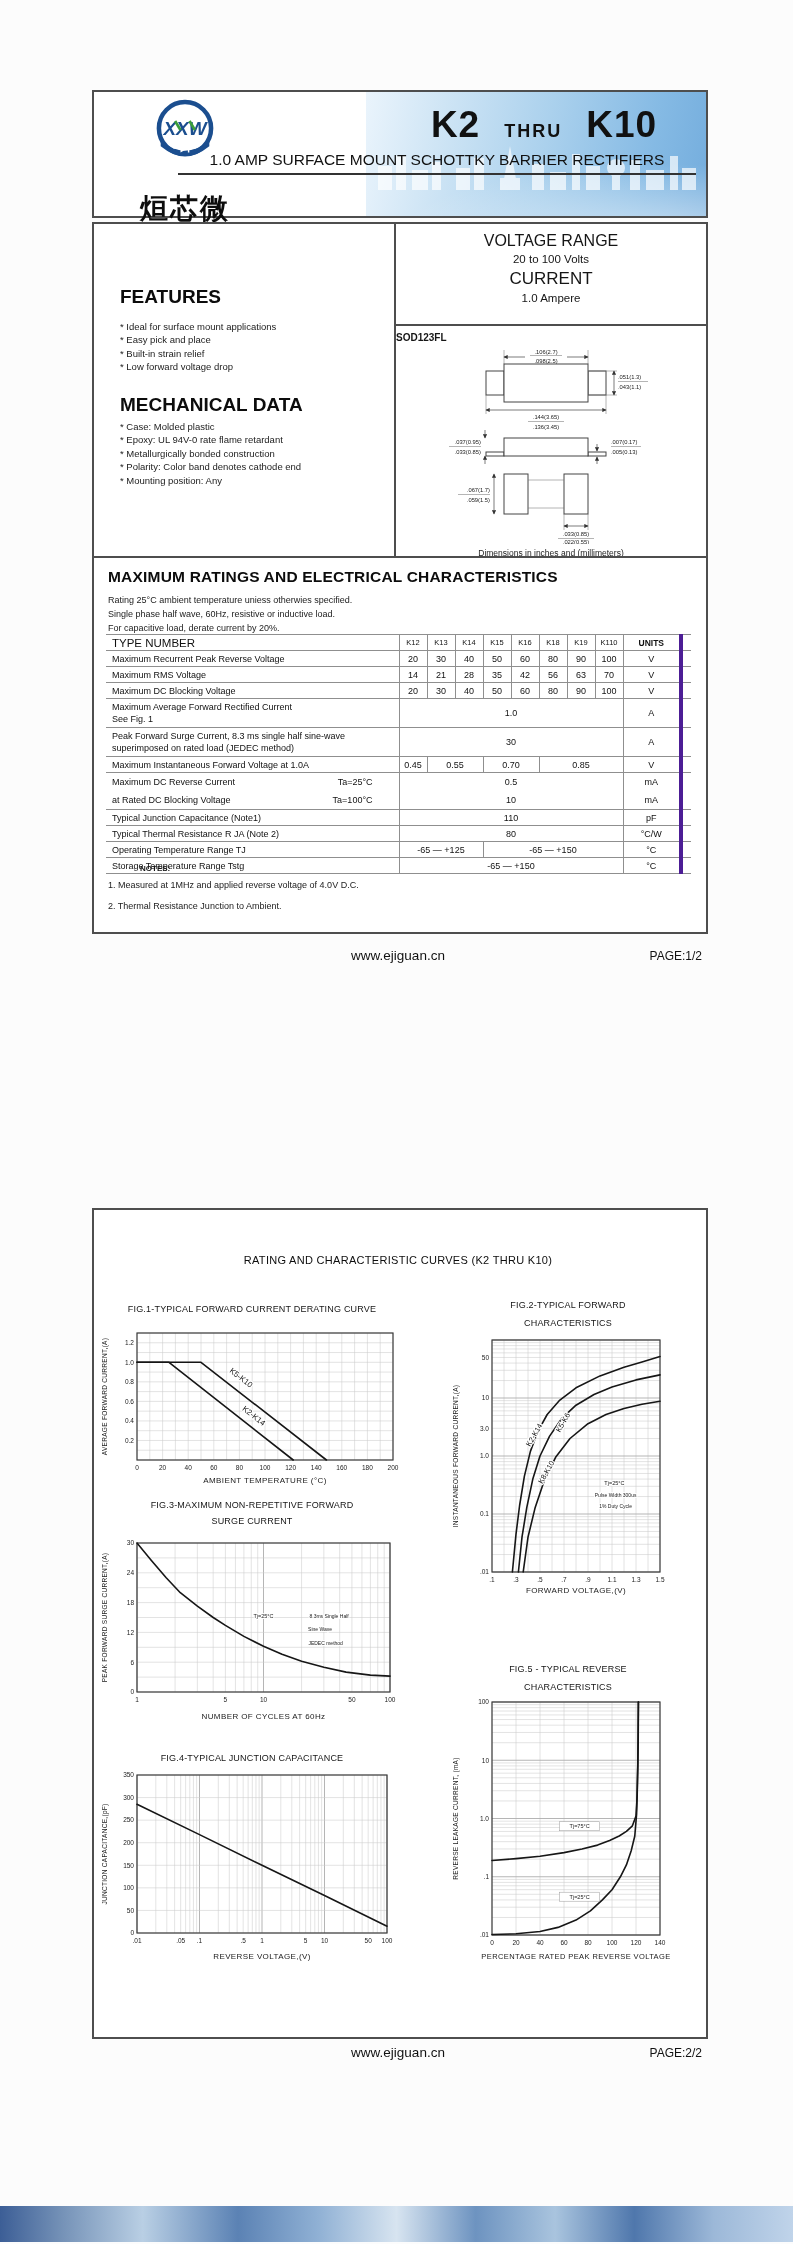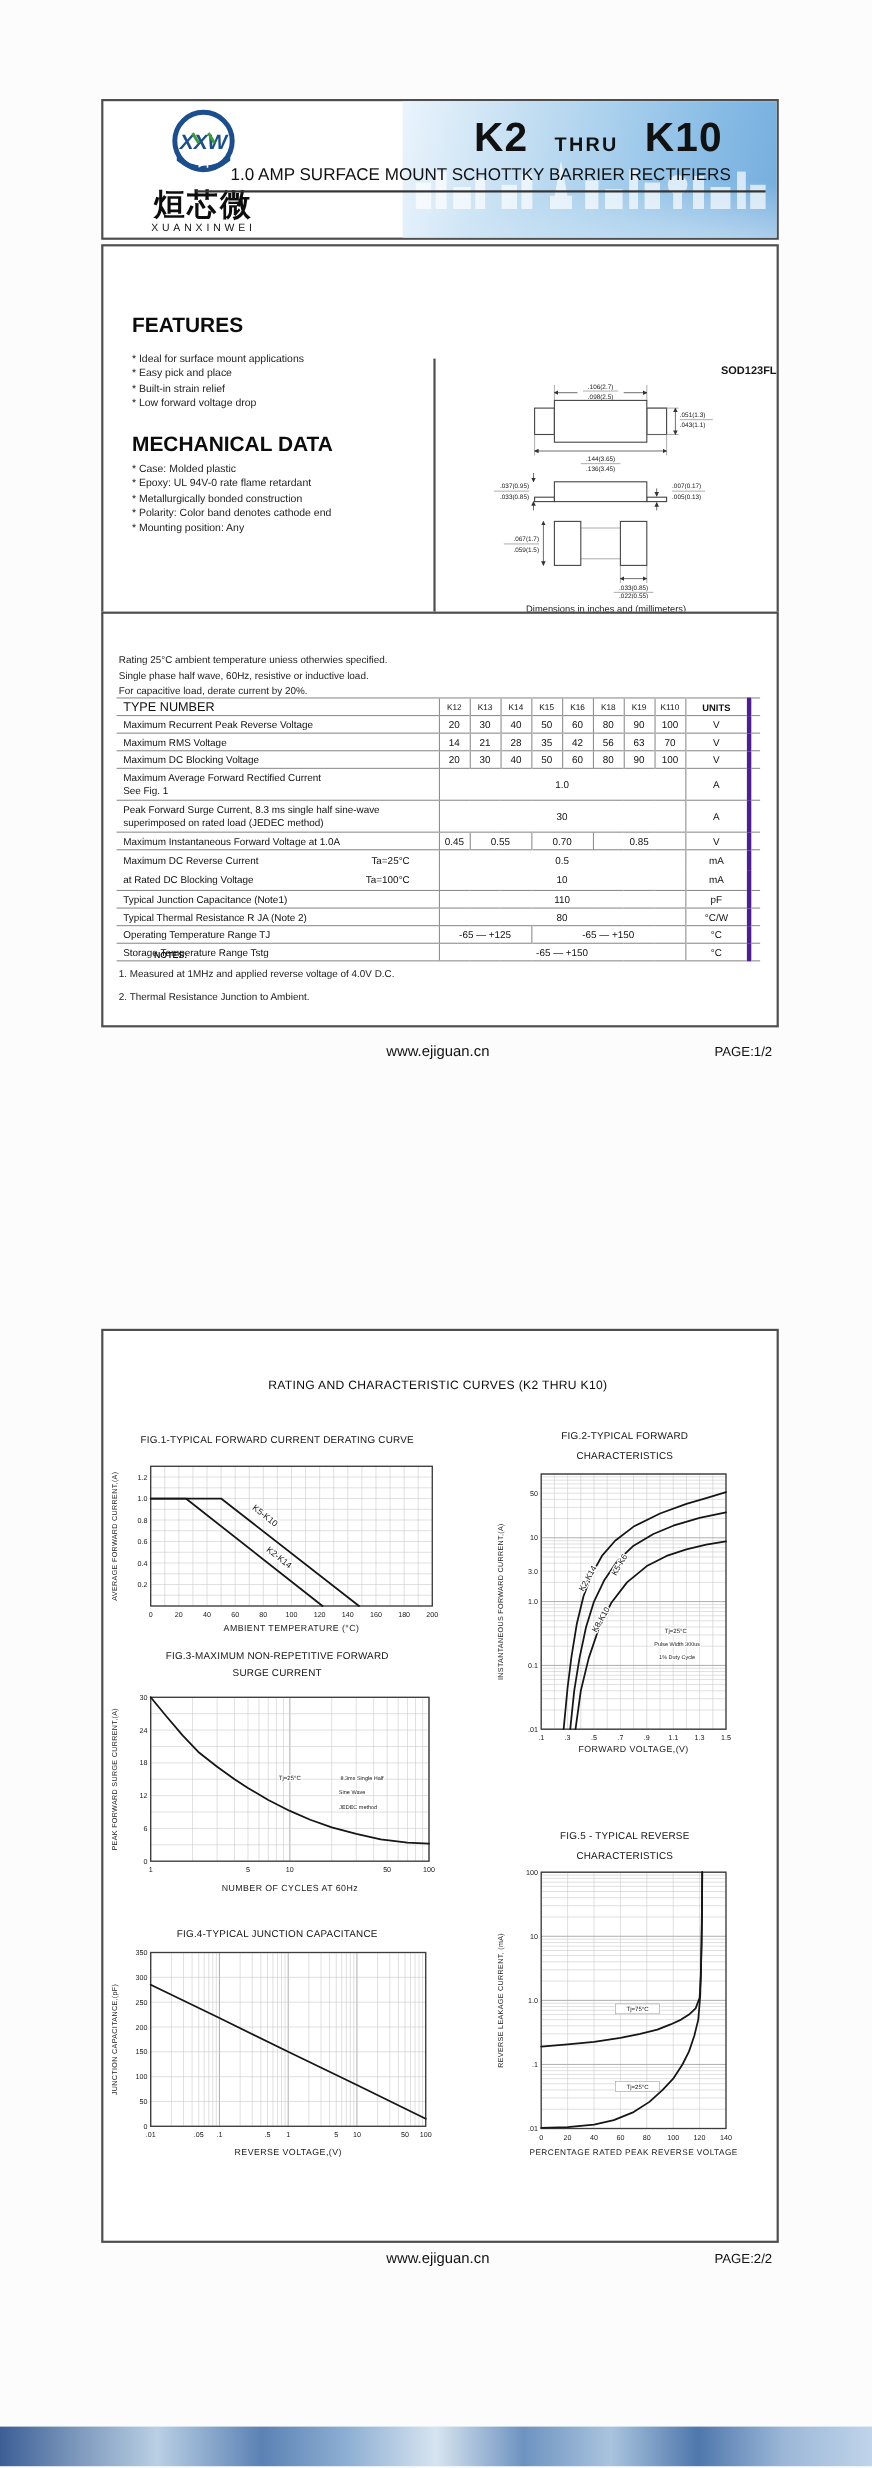--- a/index.html
+++ b/index.html
@@ -8,38 +8,38 @@
   .ctr{text-align:center;}
 
   
   #hdr{left:92px;top:90px;width:612px;height:124px;}
   #hdr-blue{position:absolute;top:0;right:0;bottom:0;width:340px;
     background:
       radial-gradient(130% 100% at 88% 120%, rgba(255,255,255,.6), rgba(255,255,255,0) 62%),
       linear-gradient(100deg,#eaf4fc 0%,#cfe5f5 22%,#abd1ed 52%,#85bae4 82%,#74addd 100%);}
   #skyline{position:absolute;bottom:26px;right:4px;opacity:.8;}
   #logo-wrap{position:absolute;left:16px;top:2px;width:150px;text-align:center;}
-  .logo-cn{font-size:28px;font-weight:700;letter-spacing:2px;color:#0d0d0d;line-height:30px;}
+  .logo-cn{font-size:28px;font-weight:700;letter-spacing:2px;color:#0d0d0d;line-height:30px;margin-top:24px;}
   .logo-en{font-size:9.5px;letter-spacing:3.5px;color:#111;margin-top:1px;}
   #title-line{position:absolute;left:250px;top:12px;width:400px;display:flex;justify-content:center;align-items:baseline;gap:24px;}
   .part-big{font-size:37px;font-weight:800;letter-spacing:1px;color:#111;}
   .part-mid{font-size:18px;font-weight:800;letter-spacing:2px;color:#111;margin-top:17px;}
   #subtitle{position:absolute;left:84px;right:10px;top:59px;font-size:15.5px;text-align:center;
     border-bottom:2px solid #333;padding-bottom:4px;color:#111;}
 
   
   #mainbox{left:92px;top:222px;width:612px;height:334px;}
   #vcell{position:absolute;left:300px;top:0;width:310px;height:100px;border-left:2px solid #4e4e4e;border-bottom:2px solid #4e4e4e;}
   #pcell{position:absolute;left:300px;top:102px;width:310px;bottom:0;border-left:2px solid #4e4e4e;}
   .vr-h{font-size:16px;margin-top:8px;}
   .vr-v{font-size:11.5px;margin-top:3px;}
   .cur-h{font-size:17px;margin-top:4px;}
   #feat-head,#mech-head{position:absolute;left:26px;font-size:19px;font-weight:700;color:#0c0c0c;}
   .bullets{position:absolute;left:26px;font-size:9.5px;line-height:13.4px;color:#222;}
-  #pkg-name{position:absolute;left:0;width:100%;top:6px;text-align:right;font-size:10px;font-weight:700;}
+  #pkg-name{position:absolute;left:0;width:100%;top:6px;text-align:left;font-size:10px;font-weight:700;}
   #pkg-svg{position:absolute;left:5px;top:20px;}
   #pkg-cap{position:absolute;left:0;width:100%;top:222px;text-align:center;font-size:8.5px;color:#222;}
   .dimtx{font-size:5.8px;fill:#222;}
   .dln{stroke:#444;stroke-width:.7;}
   .eln{stroke:#777;stroke-width:.55;}
   .body-out{fill:#fff;stroke:#444;stroke-width:1;}
 
   
   #ratebox{left:92px;top:556px;width:612px;height:374px;}
   #rate-head{position:absolute;left:14px;top:10px;font-size:15.5px;font-weight:600;letter-spacing:.2px;color:#0c0c0c;}
@@ -142,20 +142,26 @@
     </div>
   <div id="mech-head" style="top:170px;">MECHANICAL DATA</div>
   <div class="bullets" style="top:196px;" id="mech-list">
       <div>* Case: Molded plastic</div>
       <div>* Epoxy: UL 94V-0 rate flame retardant</div>
       <div>* Metallurgically bonded construction</div>
       <div>* Polarity: Color band denotes cathode end</div>
       <div>* Mounting position: Any</div>
     </div>
 
+  <div id="vcell" class="ctr">
+    <div class="vr-h">VOLTAGE RANGE</div>
+    <div class="vr-v">20 to 100 Volts</div>
+    <div class="cur-h">CURRENT</div>
+    <div class="vr-v">1.0 Ampere</div>
+  </div>
 
   <div id="pcell">
     <div id="pkg-name">SOD123FL</div>
     <svg id="pkg-svg" width="300" height="198" viewBox="0 0 300 198">
       <defs>
         <marker id="ah" viewBox="0 0 8 8" refX="7" refY="4" markerWidth="6" markerHeight="6" orient="auto-start-reverse">
           <path d="M0 0 L8 4 L0 8 z" fill="#333"></path>
         </marker>
       </defs>
 
@@ -209,20 +215,21 @@
       <line class="dln" x1="163" y1="180" x2="187" y2="180" marker-start="url(#ah)" marker-end="url(#ah)"></line>
       <text class="dimtx" x="175" y="190" text-anchor="middle">.033(0.85)</text>
       <line class="eln" x1="157" y1="192.5" x2="193" y2="192.5"></line>
       <text class="dimtx" x="175" y="198" text-anchor="middle">.022(0.55)</text>
     </svg>
     <div id="pkg-cap">Dimensions in inches and (millimeters)</div>
   </div>
 </div>
 
 <div class="box" id="ratebox">
+  <div id="rate-head">MAXIMUM RATINGS AND ELECTRICAL CHARACTERISTICS</div>
   <div id="conds">
       <div>Rating 25°C ambient temperature uniess otherwies specified.</div>
       <div>Single phase half wave, 60Hz, resistive or inductive load.</div>
       <div>For capacitive load, derate current by 20%.</div>
     </div>
   <div id="rtable-wrap">
     <table id="rtable">
       <colgroup>
         <col style="width:293px">
           <col style="width:28px">

